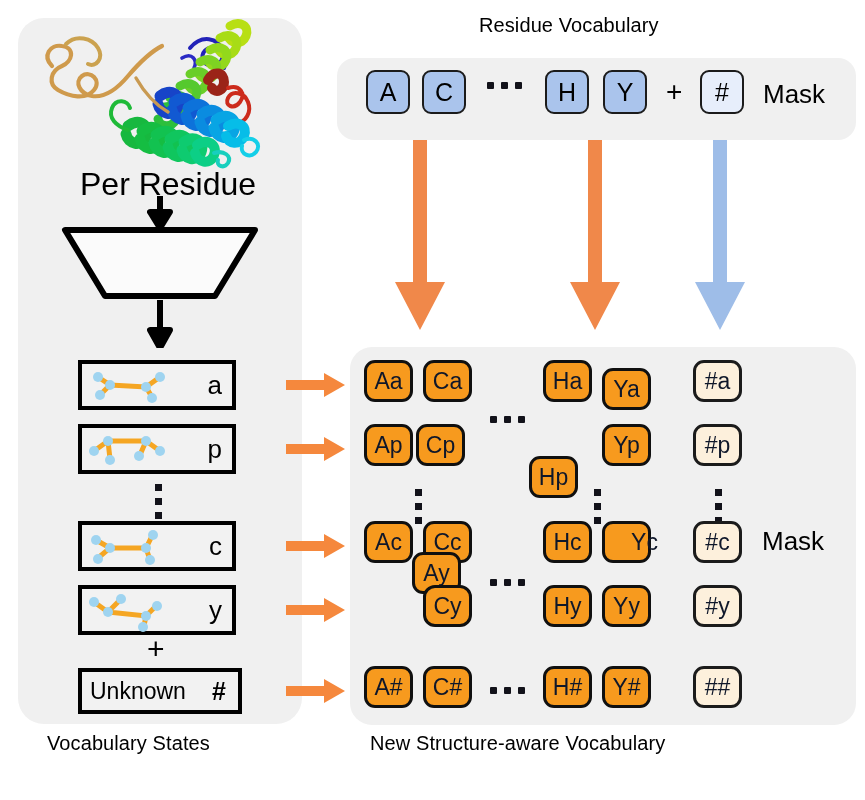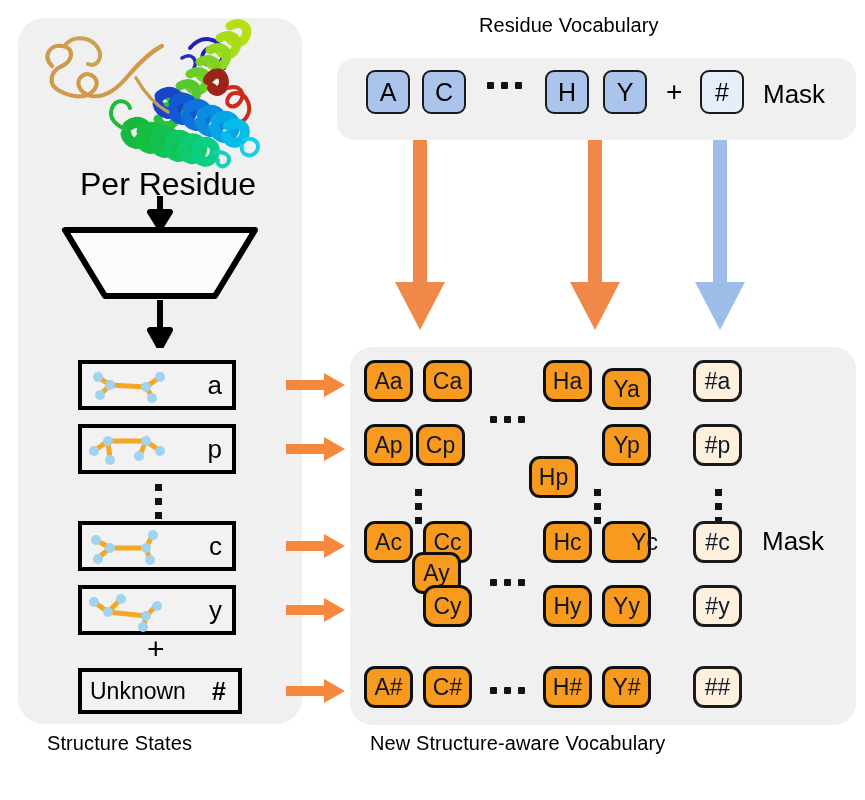--- a/index.html
+++ b/index.html
@@ -543,16 +543,16 @@
   <div class="tok" style="left:543px; top:666px;">H#</div>
   <div class="tok" style="left:602px; top:666px;">Y#</div>
   <div class="tok mask-col" style="left:693px; top:666px;">##</div>
 
   <div class="grid-hdots" style="left:490px; top:687px;">
     <i></i>
       <i></i>
       <i></i>
   </div>
 
-  <div class="caption" id="structure-caption">Structure States</div>
+  <div class="caption" id="structure-caption">Vocabulary States</div>
   <div class="caption" id="newvocab-caption">New Structure-aware Vocabulary</div>
 
 </div>
 
 </body></html>

